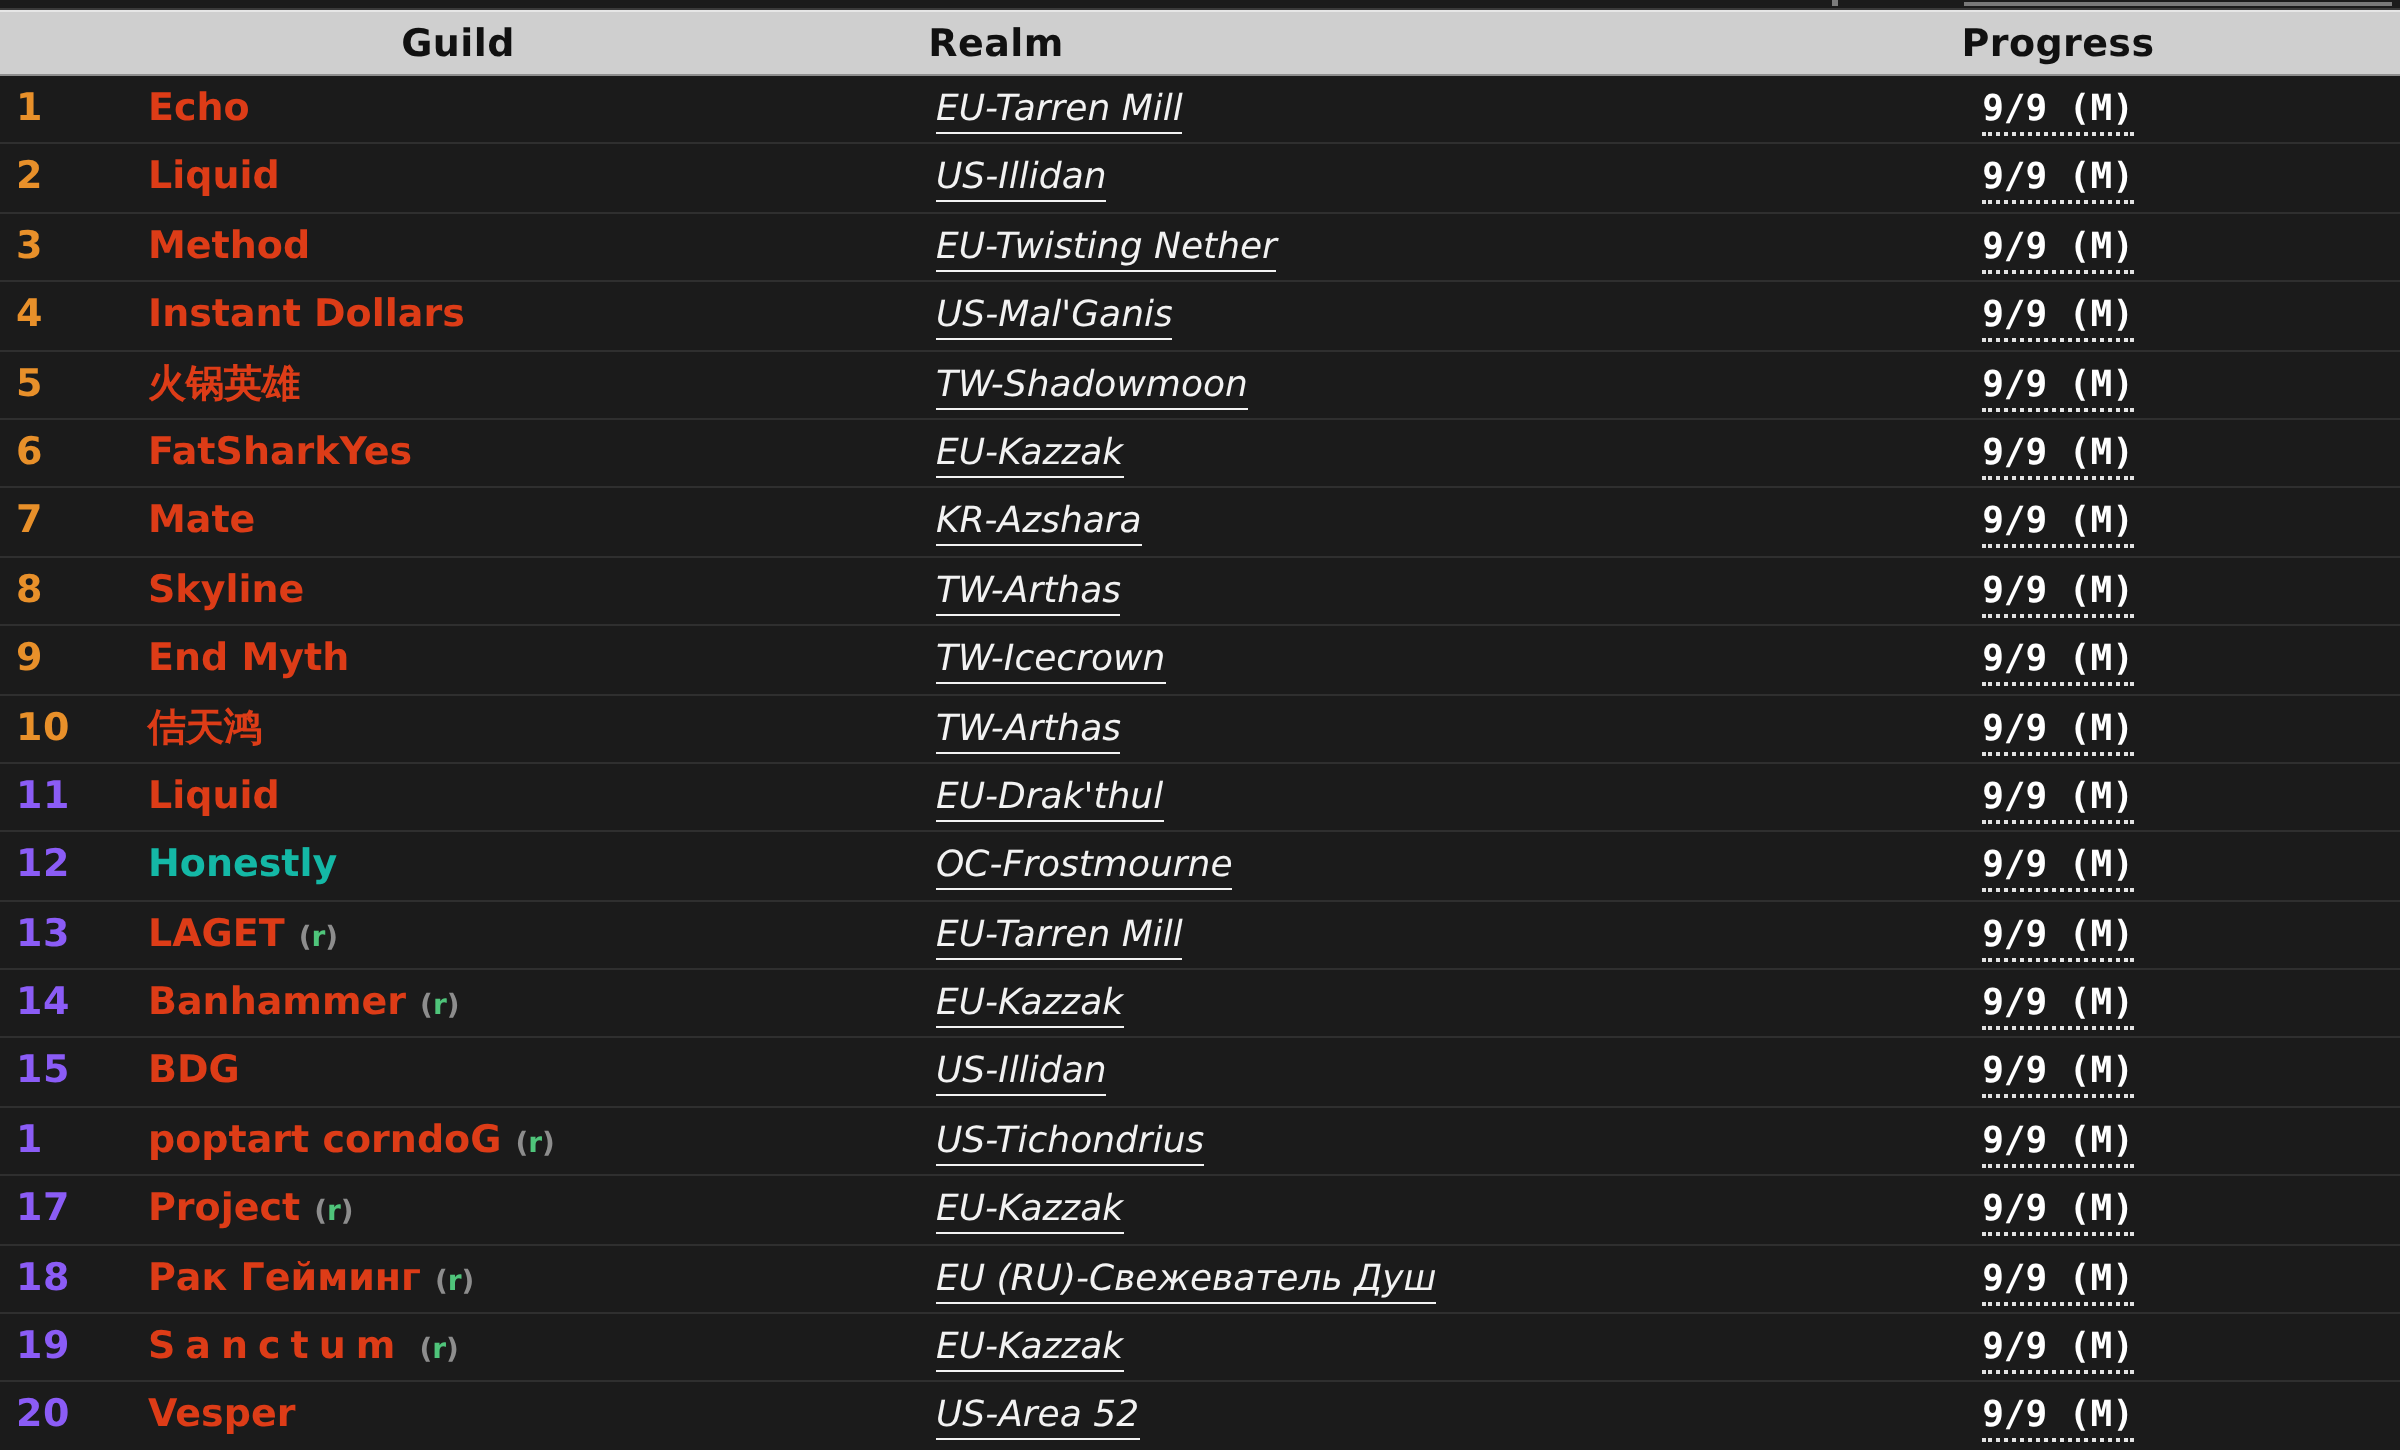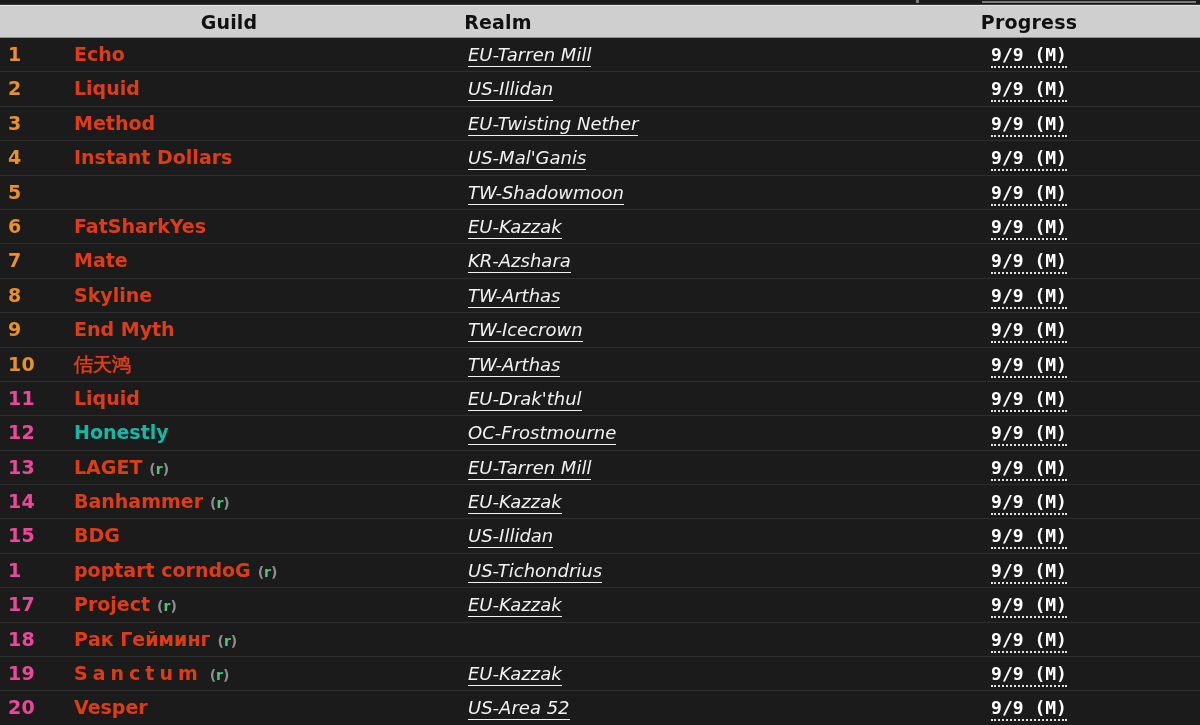--- a/index.html
+++ b/index.html
@@ -98,21 +98,21 @@
   }
 
   .c-rank {
     left: 8px;
     width: 56px;
     font-size: 19px;
     font-weight: bold;
     letter-spacing: .3px;
   }
   .rank-top  { color: #e8902a; }
-  .rank-rest { color: #ec4899; }
+  .rank-rest { color: #8b5cf6; }
 
   .c-guild {
     left: 74px;
     width: 380px;
     font-size: 19px;
     font-weight: bold;
   }
   .guild-name { }
   .guild-red    { color: #dd3c17; margin-top: 12px; }
   .guild-blue   { color: #14b8a6; }
@@ -190,20 +190,21 @@
         <div class="c c-progress"><span class="dotted">9/9 (M)</span></div>
       </div>
       <div class="row">
         <div class="c c-rank rank-top">4</div>
         <div class="c c-guild"><span class="guild-name guild-red">Instant Dollars</span></div>
         <div class="c c-realm"><span class="ul">US-Mal'Ganis</span></div>
         <div class="c c-progress"><span class="dotted">9/9 (M)</span></div>
       </div>
       <div class="row">
         <div class="c c-rank rank-top">5</div>
+        <div class="c c-guild"><span class="guild-name guild-red">火锅英雄</span></div>
         <div class="c c-realm"><span class="ul">TW-Shadowmoon</span></div>
         <div class="c c-progress"><span class="dotted">9/9 (M)</span></div>
       </div>
       <div class="row">
         <div class="c c-rank rank-top">6</div>
         <div class="c c-guild"><span class="guild-name guild-red">FatSharkYes</span></div>
         <div class="c c-realm"><span class="ul">EU-Kazzak</span></div>
         <div class="c c-progress"><span class="dotted">9/9 (M)</span></div>
       </div>
       <div class="row">
@@ -268,20 +269,21 @@
       </div>
       <div class="row">
         <div class="c c-rank rank-rest">17</div>
         <div class="c c-guild"><span class="guild-name guild-red">Project</span><span class="realm-flag"><span>(</span><span class="rf-letter">r</span><span>)</span></span></div>
         <div class="c c-realm"><span class="ul">EU-Kazzak</span></div>
         <div class="c c-progress"><span class="dotted">9/9 (M)</span></div>
       </div>
       <div class="row">
         <div class="c c-rank rank-rest">18</div>
         <div class="c c-guild"><span class="guild-name guild-red">Рак Гейминг</span><span class="realm-flag"><span>(</span><span class="rf-letter">r</span><span>)</span></span></div>
+        <div class="c c-realm"><span class="ul">EU (RU)-Свежеватель Душ</span></div>
         <div class="c c-progress"><span class="dotted">9/9 (M)</span></div>
       </div>
       <div class="row">
         <div class="c c-rank rank-rest">19</div>
         <div class="c c-guild"><span class="guild-name guild-red guild-spaced">Sanctum</span><span class="realm-flag"><span>(</span><span class="rf-letter">r</span><span>)</span></span></div>
         <div class="c c-realm"><span class="ul">EU-Kazzak</span></div>
         <div class="c c-progress"><span class="dotted">9/9 (M)</span></div>
       </div>
       <div class="row">
         <div class="c c-rank rank-rest">20</div>

